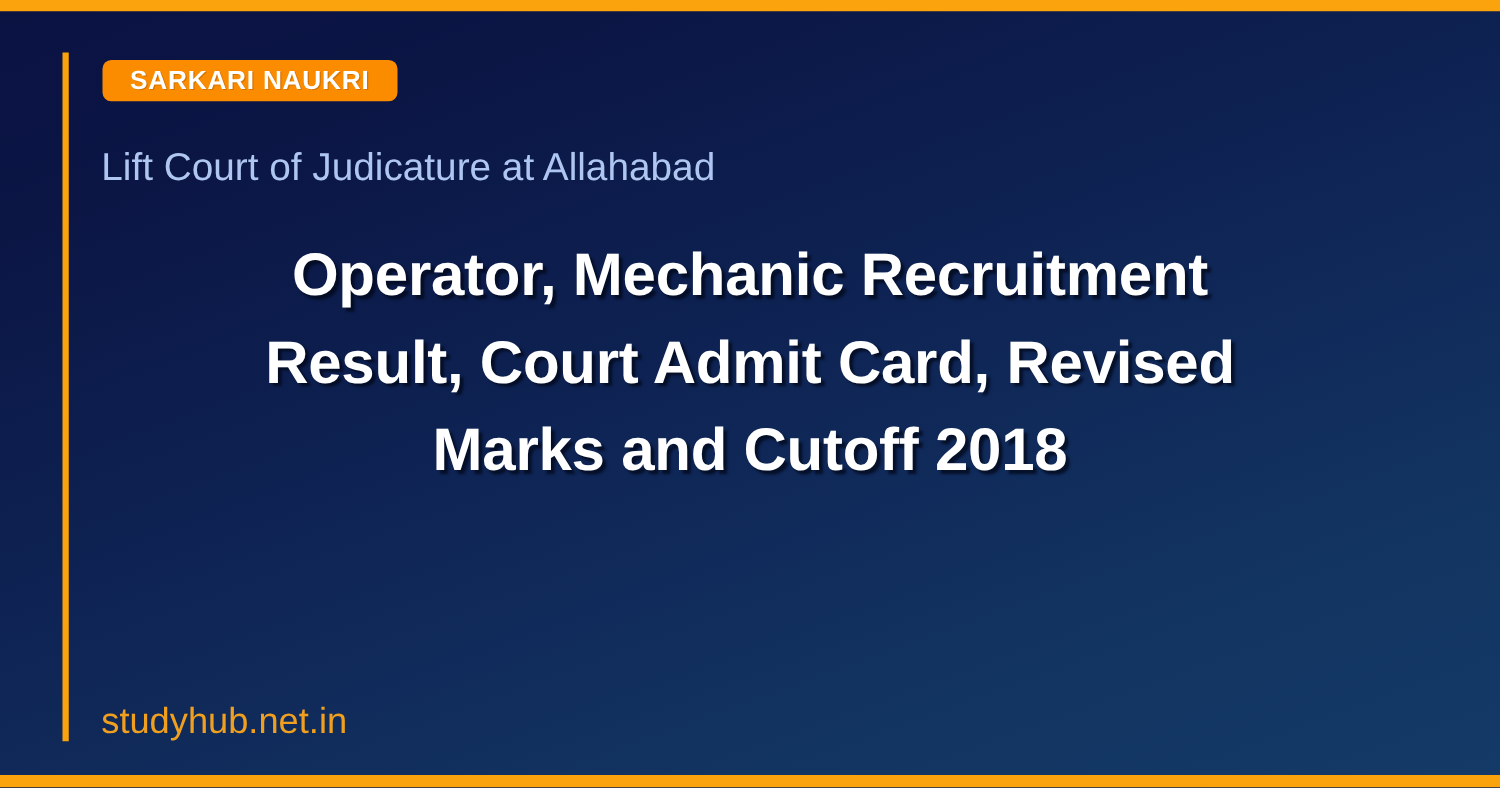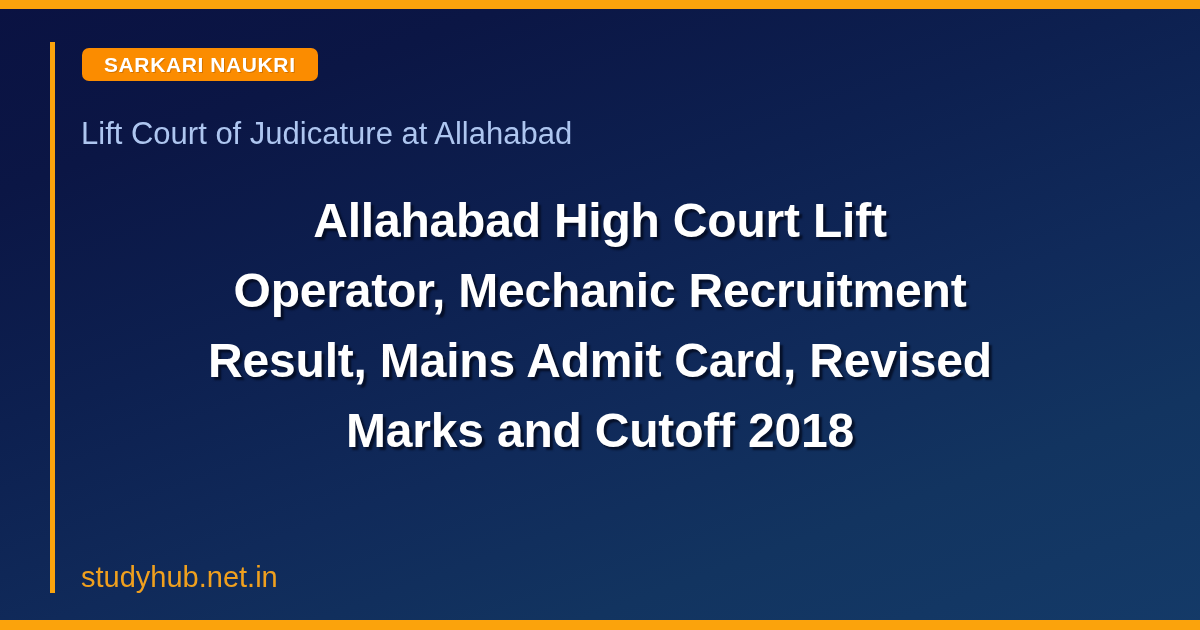--- a/index.html
+++ b/index.html
@@ -124,23 +124,22 @@
 
   <div id="accent-rule"></div>
 
   <div id="badge">
     <span id="badge-label">SARKARI NAUKRI</span>
   </div>
 
   <div id="org-name">Lift Court of Judicature at Allahabad</div>
 
   <div id="headline">
-    <span class="headline-line">Allahabad High Court Lift</span>
     <span class="headline-line">Operator, Mechanic Recruitment</span>
-    <span class="headline-line">Result, Mains Admit Card, Revised</span>
+    <span class="headline-line">Result, Court Admit Card, Revised</span>
     <span class="headline-line">Marks and Cutoff 2018</span>
   </div>
 
   <div id="site-url">studyhub.net.in</div>
 
   <div id="bottom-bar" class="edge-bar"></div>
 
 </div>
 
 </body></html>

